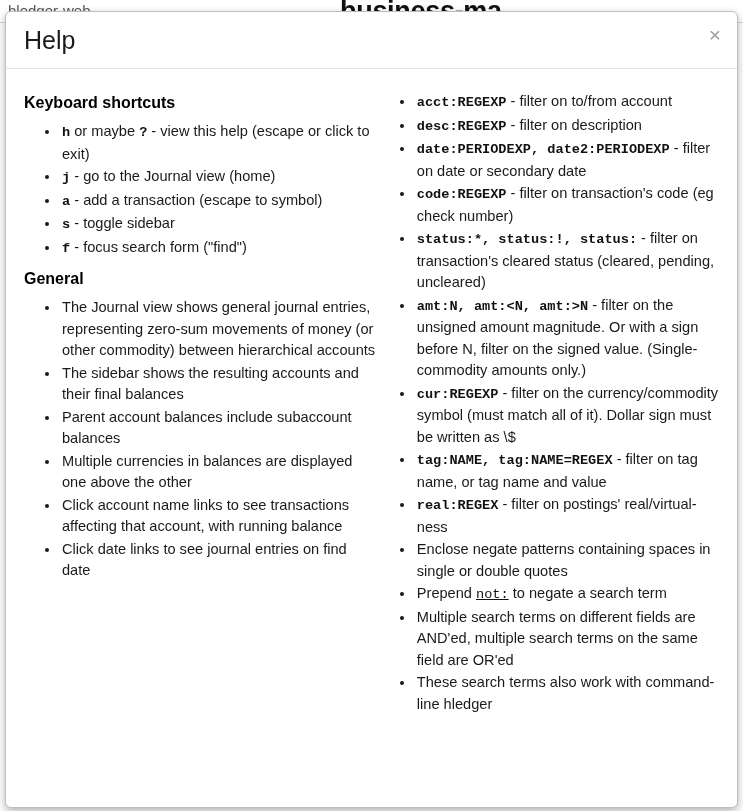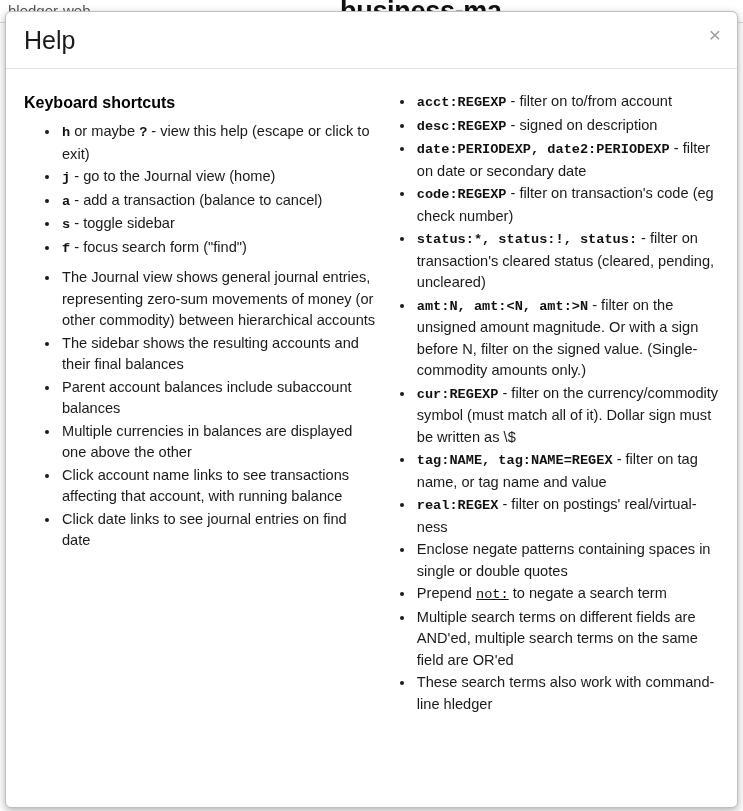--- a/index.html
+++ b/index.html
@@ -137,41 +137,42 @@
     <button id="close-button">×</button>
   </div>
   <div id="modal-body">
 
     <div class="col-left">
 
       <h4 class="section-title">Keyboard shortcuts</h4>
       <ul class="help-list">
         <li><span class="kbd">h</span><span> or maybe </span><span class="kbd">?</span><span> - view this help (escape or click to exit)</span></li>
         <li><span class="kbd">j</span><span> - go to the Journal view (home)</span></li>
-        <li><span class="kbd">a</span><span> - add a transaction (balance to cancel)</span></li>
+        <li><span class="kbd">a</span><span> - add a transaction (escape to symbol)</span></li>
         <li><span class="kbd">s</span><span> - toggle sidebar</span></li>
         <li><span class="kbd">f</span><span> - focus search form ("find")</span></li>
       </ul>
 
+      <h4 class="section-title">General</h4>
       <ul class="help-list">
         <li>The Journal view shows general journal entries, representing zero-sum movements of money (or other commodity) between hierarchical accounts</li>
         <li>The sidebar shows the resulting accounts and their final balances</li>
         <li>Parent account balances include subaccount balances</li>
         <li>Multiple currencies in balances are displayed one above the other</li>
         <li>Click account name links to see transactions affecting that account, with running balance</li>
         <li>Click date links to see journal entries on find date</li>
       </ul>
 
     </div>
 
     <div class="col-right">
 
       <ul class="help-list">
         <li><span class="kbd">acct:REGEXP</span><span> - filter on to/from account</span></li>
-        <li><span class="kbd">desc:REGEXP</span><span> - signed on description</span></li>
+        <li><span class="kbd">desc:REGEXP</span><span> - filter on description</span></li>
         <li><span class="kbd">date:PERIODEXP, date2:PERIODEXP</span><span> - filter on date or secondary date</span></li>
         <li><span class="kbd">code:REGEXP</span><span> - filter on transaction's code (eg check number)</span></li>
         <li><span class="kbd">status:*, status:!, status:</span><span> - filter on transaction's cleared status (cleared, pending, uncleared)</span></li>
         <li><span class="kbd">amt:N, amt:&lt;N, amt:&gt;N</span><span> - filter on the unsigned amount magnitude. Or with a sign before N, filter on the signed value. (Single-commodity amounts only.)</span></li>
         <li><span class="kbd">cur:REGEXP</span><span> - filter on the currency/commodity symbol (must match all of it). Dollar sign must be written as \$</span></li>
         <li><span class="kbd">tag:NAME, tag:NAME=REGEX</span><span> - filter on tag name, or tag name and value</span></li>
         <li><span class="kbd">real:REGEX</span><span> - filter on postings' real/virtual-ness</span></li>
         <li>Enclose negate patterns containing spaces in single or double quotes</li>
         <li><span>Prepend </span><span class="mono-plain">not:</span><span> to negate a search term</span></li>
         <li>Multiple search terms on different fields are AND'ed, multiple search terms on the same field are OR'ed</li>

